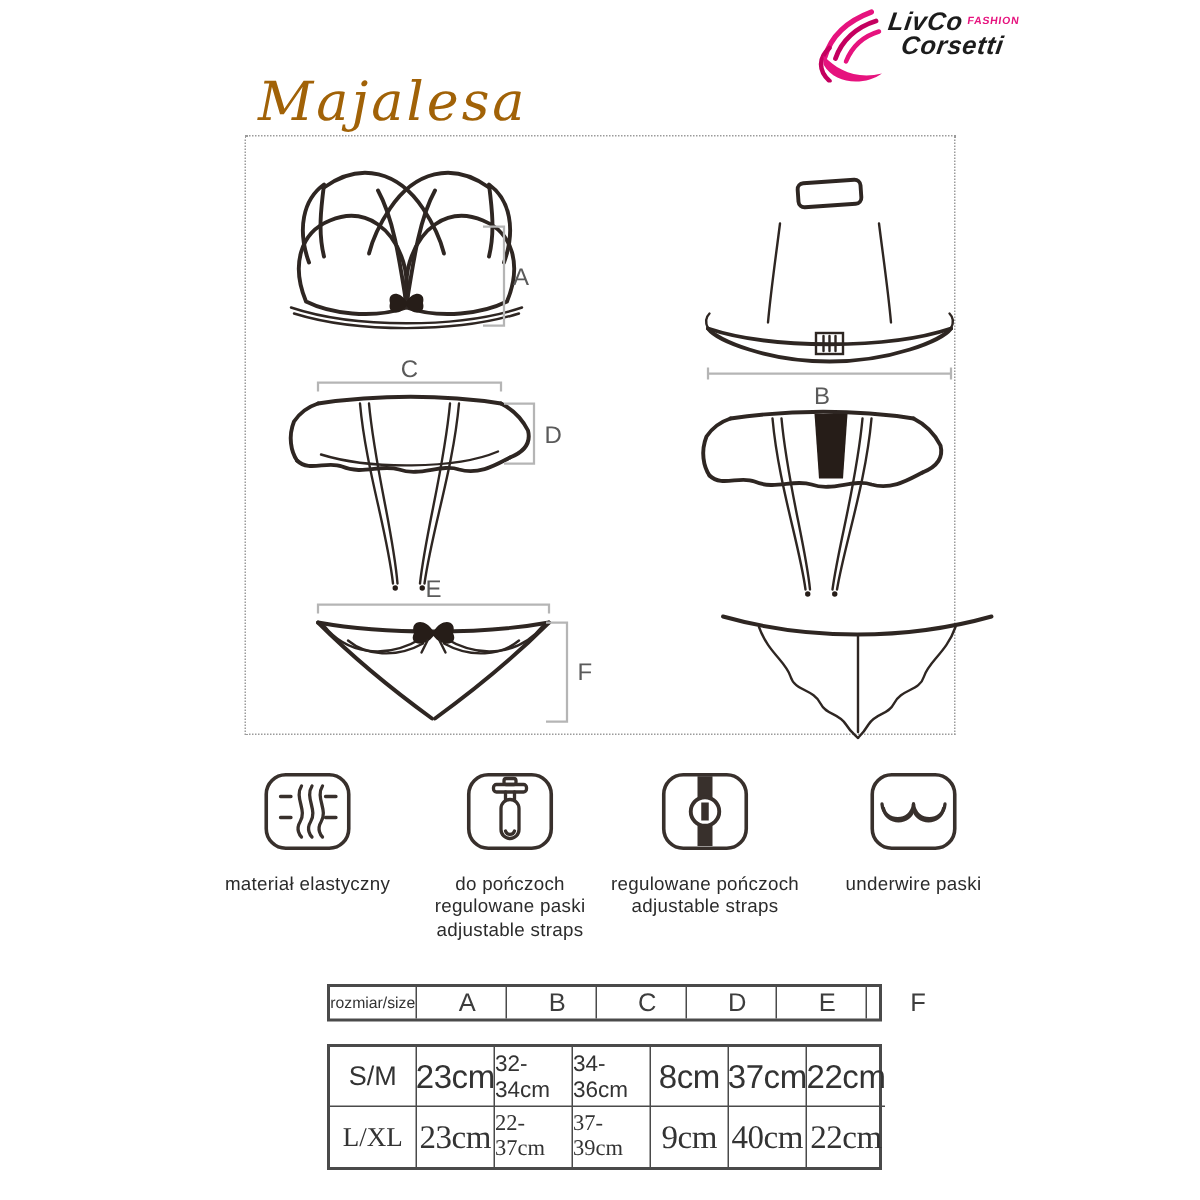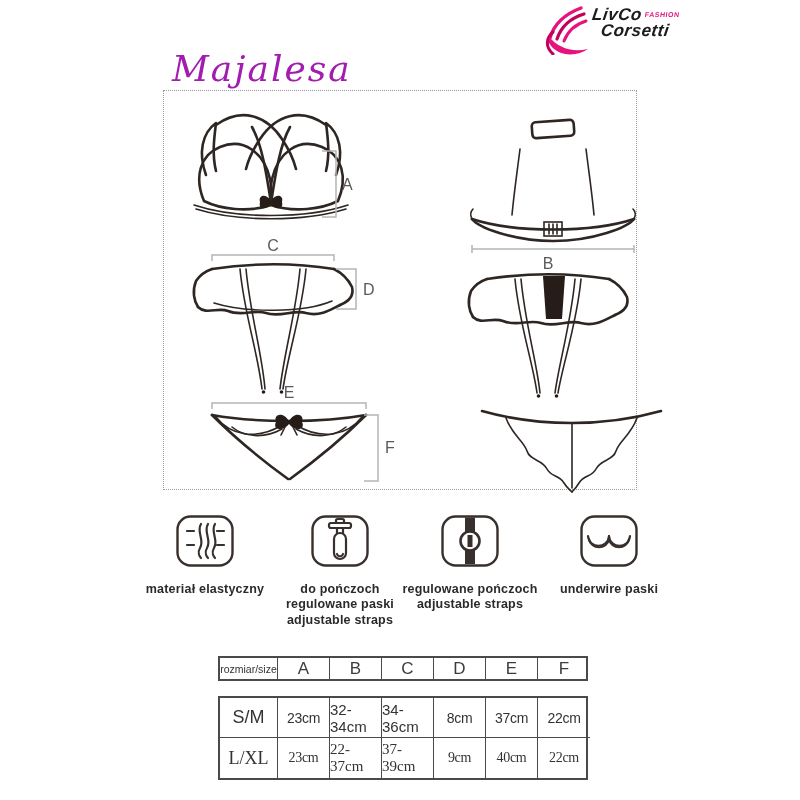--- a/index.html
+++ b/index.html
@@ -10,21 +10,21 @@
   
   .logo { position:absolute; left:543px; top:5px; width:150px; height:50px; display:flex; align-items:flex-start; }
   .logo-text { margin-left:2px; transform:skewX(-8deg); }
   .logo-row1 { display:flex; align-items:flex-start; }
   .brand-top { font-size:17px; font-weight:bold; font-style:italic; color:#1c1c1c; letter-spacing:.5px; }
   .brand-fashion { font-size:7px; font-weight:bold; color:#e6137e; margin-left:3px; margin-top:6px; letter-spacing:.5px; }
   .brand-bottom { font-size:17px; font-weight:bold; font-style:italic; color:#1c1c1c; margin-left:11px; margin-top:-4px; letter-spacing:.5px; }
 
   
   .title { position:absolute; left:172px; top:48px; font-family:"DejaVu Serif", serif;
-           font-style:italic; font-size:36px; color:#a21caf; letter-spacing:2px; }
+           font-style:italic; font-size:36px; color:#a16207; letter-spacing:2px; }
 
   
   .diagram-box { position:absolute; left:163px; top:90px; width:474px; height:400px;
                  border:1.5px dotted #9b9b9b; }
   .diagram-box svg { position:absolute; overflow:visible; }
   .svg-bra-front   { left:22px;  top:14px;  }
   .svg-bra-back    { left:300px; top:24px;  }
   .svg-garter-front{ left:20px;  top:152px; }
   .svg-garter-back { left:295px; top:162px; }
   .svg-panty-front { left:22px;  top:298px; }
@@ -35,36 +35,36 @@
   .solid { fill:#261d18; stroke:none; }
   .measure { fill:none; stroke:#b5b5b5; stroke-width:1.5; }
   .mlabel { fill:#5a5a5a; font-family:"Liberation Sans",sans-serif; font-size:16px; }
 
   
   .feature { position:absolute; top:514px; width:172px; text-align:center; }
   .f0 { left:119px; } .f1 { left:254px; } .f2 { left:384px; } .f3 { left:523px; }
   .feature-icon-wrap { display:flex; justify-content:center; margin-bottom:14px; }
   .icon-box { fill:none; stroke:#38302c; stroke-width:2.4; }
   .icon-line { fill:none; stroke:#38302c; stroke-width:2.2; stroke-linecap:round; }
-  .caption { font-size:12.5px; line-height:1.22; color:#2b2b2b; letter-spacing:.2px;font-weight:bold; }
+  .caption { font-size:12.5px; line-height:1.22; color:#2b2b2b; letter-spacing:.2px; }
 
   
   .size-table { position:absolute; left:218px; top:656px; width:370px; color:#333; }
-  .t-head { display:grid; grid-template-columns:58px repeat(6,52px); border:2px solid #4a4a4a; height:25px; }
+  .t-head { display:grid; grid-template-columns:58px repeat(6,52px); border:2px solid #4a4a4a; height:25px;gap:8px; }
   .t-head > div { display:flex; align-items:center; justify-content:center; border-right:1px solid #4a4a4a; }
   .t-head > div:last-child { border-right:none; }
   .t-corner { font-size:10.5px; }
   .t-h { font-size:17px; color:#3d3d3d; }
   .t-body { display:grid; grid-template-columns:58px repeat(6,52px); border:2px solid #4a4a4a; margin-top:15px; }
   .t-body > div { display:flex; align-items:center; justify-content:center; height:40px;
                   border-right:1px solid #4a4a4a; border-bottom:1px solid #4a4a4a; }
   .t-body > div:nth-child(7n) { border-right:none; }
   .t-body > div:nth-child(n+8) { border-bottom:none;font-family:Liberation Serif, serif; }
   .t-size { font-size:18px; }
-  .t-v { font-size:14px; letter-spacing:-0.3px; }
+  .t-v { font-size:22px; letter-spacing:-0.3px; }
   .t-v.small { font-size:15px; letter-spacing:0; }
 </style>
 </head>
 <body>
 
 <div class="page">
 
   <div class="logo">
     <svg width="46" height="50" viewBox="0 0 46 50">
       <path d="M38,3 C22,9 11,19 7,33" stroke="#e6137e" stroke-width="3.4" fill="none" stroke-linecap="round"></path>

